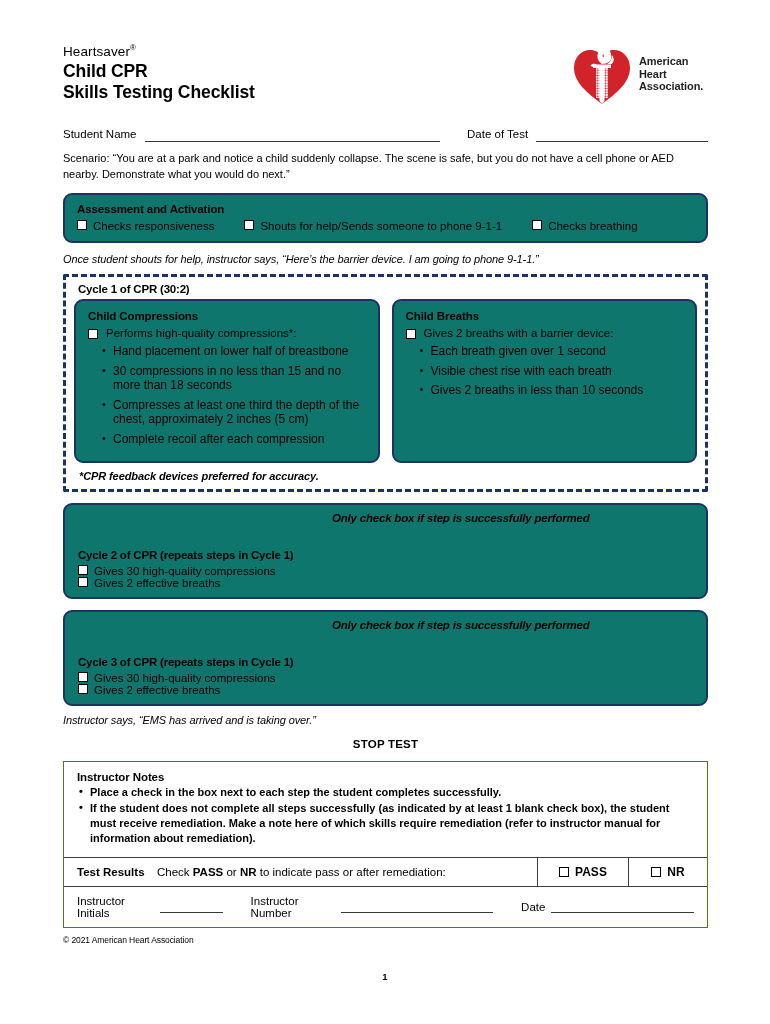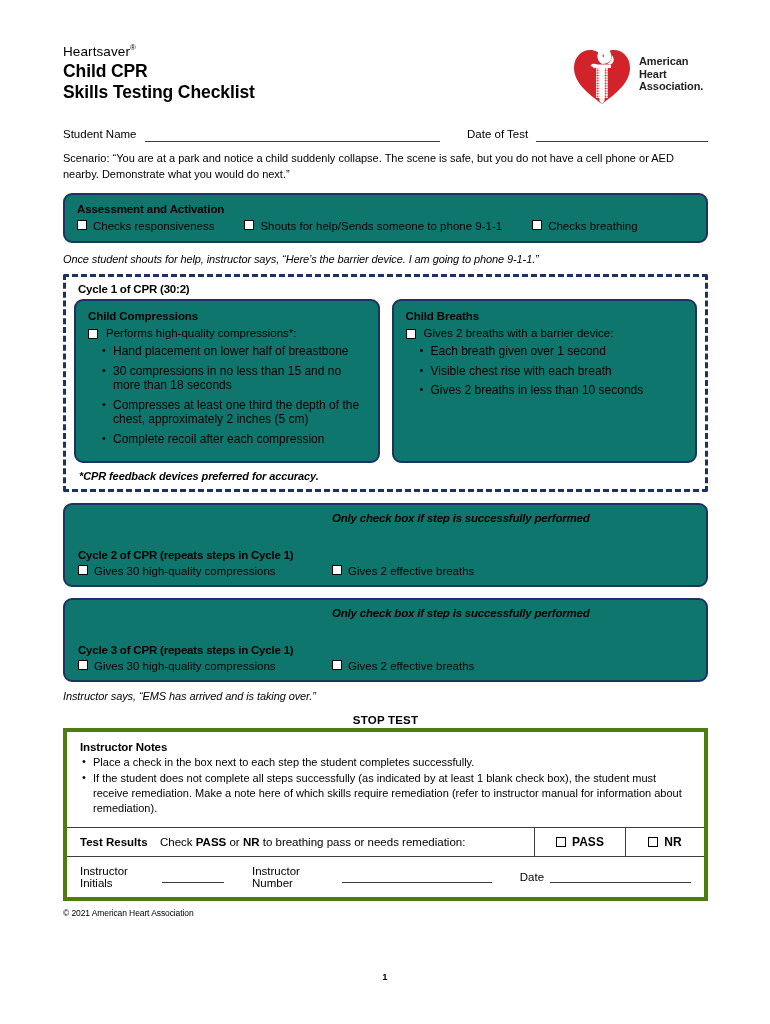--- a/index.html
+++ b/index.html
@@ -48,29 +48,29 @@
   ul.b{list-style:none;margin:3px 0 0 0;padding:0 0 0 14px;}
   ul.b li{position:relative;font-size:12px;line-height:14.5px;padding-left:11px;margin-bottom:5px;}
   ul.b li:before{content:"\2022";position:absolute;left:0;top:-1px;font-size:11px;}
   .footnote{font-style:italic;font-weight:bold;font-size:11px;margin:7px 0 1px 5px;letter-spacing:-0.1px;}
 
   
   .cyc{margin-top:11px;padding:7px 13px 8px 13px;}
   .cyc-head{display:flex;font-size:11.5px;}
   .cyc-head .a{font-weight:bold;width:254px;letter-spacing:-0.2px;margin-top:37px;}
   .cyc-head .b{font-weight:bold;font-style:italic;letter-spacing:-0.2px;}
-  .cyc-items{display:flex;font-size:11.5px;margin-top:4px;}
+  .cyc-items{display:flex;font-size:11.5px;margin-top:4px;flex-direction:column;}
   .cyc-items .ck{width:254px;}
 
   
   .stoptest{text-align:center;font-weight:bold;font-size:11.5px;margin-top:12px;letter-spacing:0.2px;}
-  .notes{border:4px solid #4d7c0f;margin-top:2px;}
+  .notes{border:1px solid #4d7c0f;margin-top:11px;}
   .notes-body{padding:9px 13px 10px 13px;}
   .notes-body h4{margin:0 0 2px 0;font-size:11.5px;font-weight:bold;letter-spacing:-0.1px;}
-  ul.n{list-style:none;margin:0;padding:0;}
+  ul.n{list-style:none;margin:0;padding:0;font-weight:bold;}
   ul.n li{position:relative;font-size:11px;line-height:15px;padding-left:13px;margin-bottom:1px;}
   ul.n li:before{content:"\2022";position:absolute;left:2px;top:-1px;}
   .results-row{display:flex;border-top:1px solid #3d3d3d;align-items:stretch;}
   .results-main{flex:1;display:flex;align-items:center;padding:8px 13px;font-size:11.5px;}
   .results-main .lbl{font-weight:bold;width:80px;}
   .pass-cell,.nr-cell{display:flex;align-items:center;justify-content:center;border-left:1px solid #3d3d3d;font-weight:bold;font-size:12px;padding:0 14px;}
   .pass-cell{width:62px;}
   .nr-cell{width:50px;}
   .initials-row{display:flex;align-items:center;border-top:1px solid #3d3d3d;padding:8px 13px;font-size:11.5px;}
   .ir-rule{display:inline-block;border-bottom:1px solid #3a3a3a;height:11px;margin:0 0 0 6px;}
@@ -198,21 +198,21 @@
         <h4>Instructor Notes</h4>
         <ul class="n">
           <li>Place a check in the box next to each step the student completes successfully.</li>
           <li>If the student does not complete all steps successfully (as indicated by at least 1 blank check box), the student must receive remediation. Make a note here of which skills require remediation (refer to instructor manual for information about remediation).</li>
         </ul>
       </div>
 
       <div class="results-row">
         <div class="results-main">
           <span class="lbl">Test Results</span>
-          <span><span>Check </span><b>PASS</b><span> or </span><b>NR</b><span> to breathing pass or needs remediation:</span></span>
+          <span><span>Check </span><b>PASS</b><span> or </span><b>NR</b><span> to indicate pass or after remediation:</span></span>
         </div>
         <div class="pass-cell">
             <span class="cb"></span>
             <span>PASS</span>
           </div>
         <div class="nr-cell">
             <span class="cb"></span>
             <span>NR</span>
           </div>
       </div>

